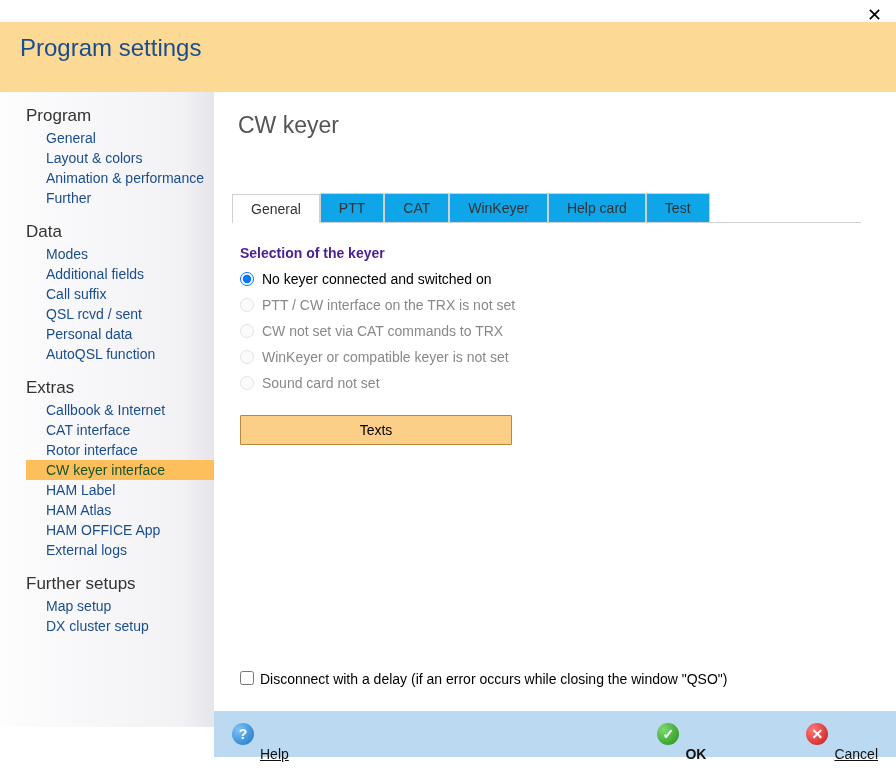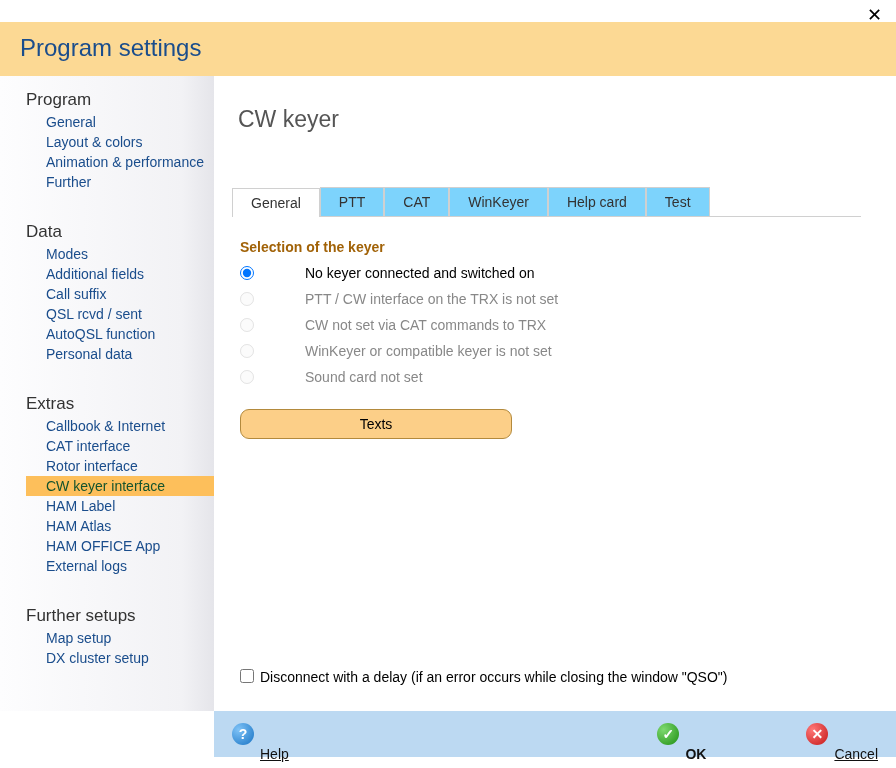--- a/index.html
+++ b/index.html
@@ -17,21 +17,21 @@
   top: 2px;
   right: 8px;
   font-size: 18px;
   cursor: pointer;
   color: #000;
   font-weight: 300;
   padding: 2px 6px;
 }
 .title-bar {
   background: #fcd994;
-  height: 54px;
+  height: 70px;
   padding: 12px 20px 0 20px;
   margin-top: 22px;
 }
 .title-bar h1 {
   font-size: 24px;
   font-weight: 400;
   color: #1a4d8c;
 }
 .content-area {
   display: flex;
@@ -39,106 +39,104 @@
 }
 .sidebar {
   width: 214px;
   background: linear-gradient(to right, #fdfdfe 0%, #f2f2f5 85%, #e5e5ea 100%);
   padding: 14px 0 0 26px;
   overflow: hidden;
 }
 .sidebar-group-title {
   font-size: 17px;
   color: #333;
-  margin-top: 30px;
+  margin-top: 14px;
   margin-bottom: 2px;
 }
 .sidebar-group-title:first-child { margin-top: 0; }
 .sidebar-item {
   color: #1a4d8c;
   padding: 2px 0 2px 20px;
   cursor: pointer;
   font-size: 14px;
   white-space: nowrap;
 }
 .sidebar-item.selected {
   background: #fdbf5b;
   color: #14532d;
 }
 .main-panel {
   flex: 1;
   background: #fff;
   padding: 20px 35px 0 18px;
   position: relative;
-  margin-top: 10px;
 }
 .panel-title {
   font-size: 23px;
   font-weight: 400;
   color: #555;
   margin-bottom: 54px;
   margin-left: 6px;
 }
 .tabs {
   display: flex;
   border-bottom: 1px solid #d0d0d0;
 }
 .tab {
   padding: 6px 18px;
-  background: #7dd3fc;
+  background: #0ea5e9;
   border: 1px solid #d0d0d0;
   border-bottom: none;
   margin-right: 0;
   cursor: pointer;
   position: relative;
   color: #333;
 }
 .tab.active {
   background: #fff;
   top: 1px;
 }
 .tab-content {
   padding: 22px 8px 0 8px;
 }
 .section-label {
   font-weight: 600;
-  color: #a16207;
+  color: #4c1d95;
   margin-bottom: 10px;
 }
 .radio-row {
   display: flex;
   align-items: center;
   margin-bottom: 10px;
   padding-left: 0;
-  gap: 43px;
 }
 .radio-row input[type=radio] {
   margin-right: 8px;
   width: 14px;
   height: 14px;
 }
 .radio-row.disabled { color: #888; }
 .radio-row.disabled input[type=radio] { opacity: 0.6; }
 .texts-button {
   display: block;
   width: 272px;
   margin-top: 24px;
   padding: 6px 0;
   background: #fccf88;
   border: 1px solid #b38a3d;
-  border-radius: 9px;
+  border-radius: 1px;
   cursor: pointer;
   text-align: center;
   font-size: 14px;
   color: #000;
 }
 .checkbox-row {
   position: absolute;
   left: 26px;
-  bottom: 26px;
+  bottom: 40px;
   display: flex;
   align-items: flex-start;
 }
 .checkbox-row input[type=checkbox] {
   margin-right: 6px;
   width: 14px;
   height: 14px;
 }
 .bottom-bar {
   background: #bcd9f2;
@@ -192,22 +190,22 @@
       <div class="sidebar-group-title">Program</div>
       <div class="sidebar-item">General</div>
       <div class="sidebar-item">Layout &amp; colors</div>
       <div class="sidebar-item">Animation &amp; performance</div>
       <div class="sidebar-item">Further</div>
       <div class="sidebar-group-title">Data</div>
       <div class="sidebar-item">Modes</div>
       <div class="sidebar-item">Additional fields</div>
       <div class="sidebar-item">Call suffix</div>
       <div class="sidebar-item">QSL rcvd / sent</div>
+      <div class="sidebar-item">Personal data</div>
       <div class="sidebar-item">AutoQSL function</div>
-      <div class="sidebar-item">Personal data</div>
       <div class="sidebar-group-title">Extras</div>
       <div class="sidebar-item">Callbook &amp; Internet</div>
       <div class="sidebar-item">CAT interface</div>
       <div class="sidebar-item">Rotor interface</div>
       <div class="sidebar-item selected">CW keyer interface</div>
       <div class="sidebar-item">HAM Label</div>
       <div class="sidebar-item">HAM Atlas</div>
       <div class="sidebar-item">HAM OFFICE App</div>
       <div class="sidebar-item">External logs</div>
       <div class="sidebar-group-title">Further setups</div>

